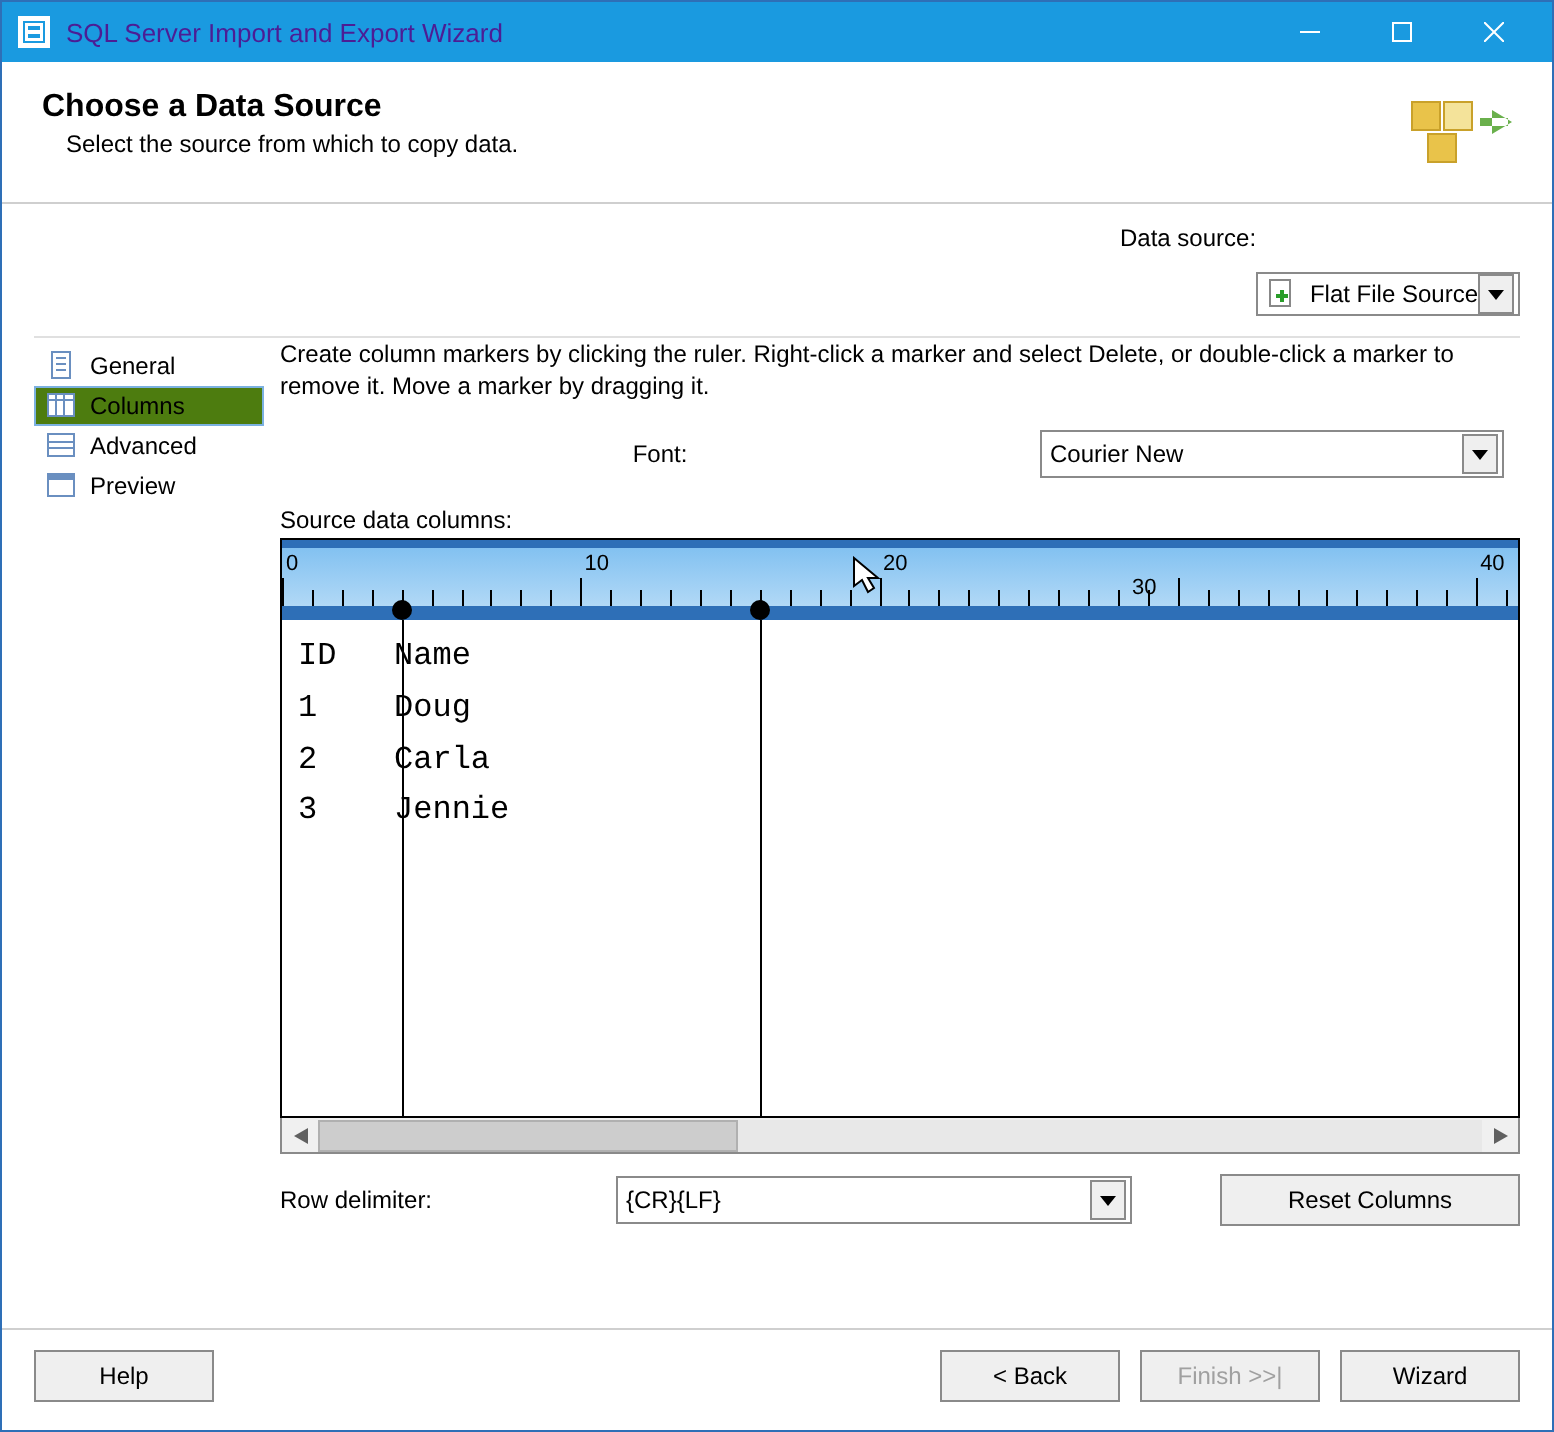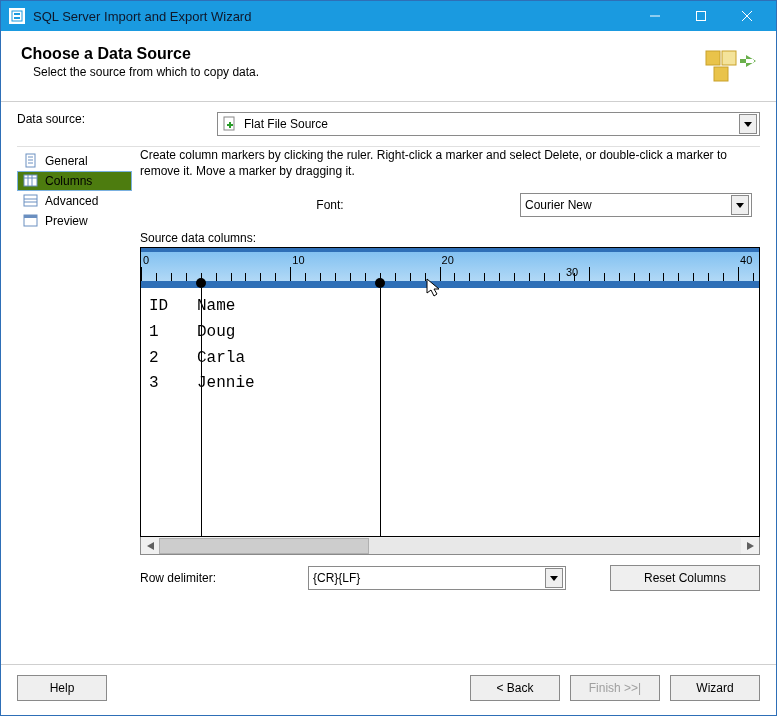--- a/index.html
+++ b/index.html
@@ -1,30 +1,30 @@
 <!DOCTYPE html>
 <html><head>
 <meta charset="utf-8">
 <style>
   * { box-sizing: border-box; }
   html, body { margin: 0; padding: 0; font-family: "Segoe UI", Tahoma, sans-serif; font-size: 12px; color: #000; background: #fff; }
   .window { width: 777px; height: 716px; border: 1px solid #2e6fb7; display: flex; flex-direction: column; }
-  .titlebar { height: 30px; background: #1a9ae0; display: flex; align-items: center; color: #0f172a; padding: 0 6px 0 8px; }
+  .titlebar { height: 30px; background: #1a9ae0; display: flex; align-items: center; color: #4c1d95; padding: 0 6px 0 8px; }
   .titlebar .sysicon { width: 16px; height: 16px; background: #fff; display: flex; align-items: center; justify-content: center; margin-right: 8px; }
   .titlebar .sysicon svg { width: 12px; height: 12px; }
   .titlebar .title { flex: 1; font-size: 13px; }
   .titlebar .winbtn { width: 46px; height: 30px; display: flex; align-items: center; justify-content: center; cursor: pointer; }
   .titlebar .winbtn svg { stroke: #fff; fill: none; }
   .header { padding: 14px 20px 8px 20px; border-bottom: 1px solid #cfcfcf; display: flex; }
   .header .htxt { flex: 1; }
   .header h1 { margin: 0 0 2px 0; font-size: 16px; font-weight: 700; }
   .header .sub { font-size: 12px; margin-left: 12px; }
   .header .hicon { width: 56px; height: 48px; }
   .body { flex: 1; padding: 10px 16px 6px 16px; display: flex; flex-direction: column; gap: 8px; }
-  .row { display: flex; align-items: flex-start; gap: 0; }
+  .row { display: flex; align-items: flex-end; gap: 10px; flex-direction: column; }
   .row .lbl { width: 200px; }
   .combo { flex: 1; height: 24px; border: 1px solid #8a8a8a; background: #fff; display: flex; align-items: center; padding: 0 2px 0 4px; font-size: 12px; cursor: pointer; }
   .combo .cico { width: 16px; height: 16px; margin-right: 6px; display: inline-flex; align-items: center; justify-content: center; }
   .combo .ctext { flex: 1; }
   .combo .cbtn { width: 18px; height: 20px; border: 1px solid #8a8a8a; background: #efefef; display: flex; align-items: center; justify-content: center; }
   .panel { display: flex; flex: 1; border-top: 1px solid #e0e0e0; margin-top: 2px; }
   .nav { width: 115px; padding: 4px 0 0 0; }
   .nav-item { display: flex; align-items: center; gap: 6px; padding: 2px 6px; cursor: pointer; }
   .nav-item.selected { background: #4d7c0f; border: 1px solid #7bb1e0; padding: 1px 5px; }
   .nav-icon { width: 16px; height: 16px; display: inline-flex; }

